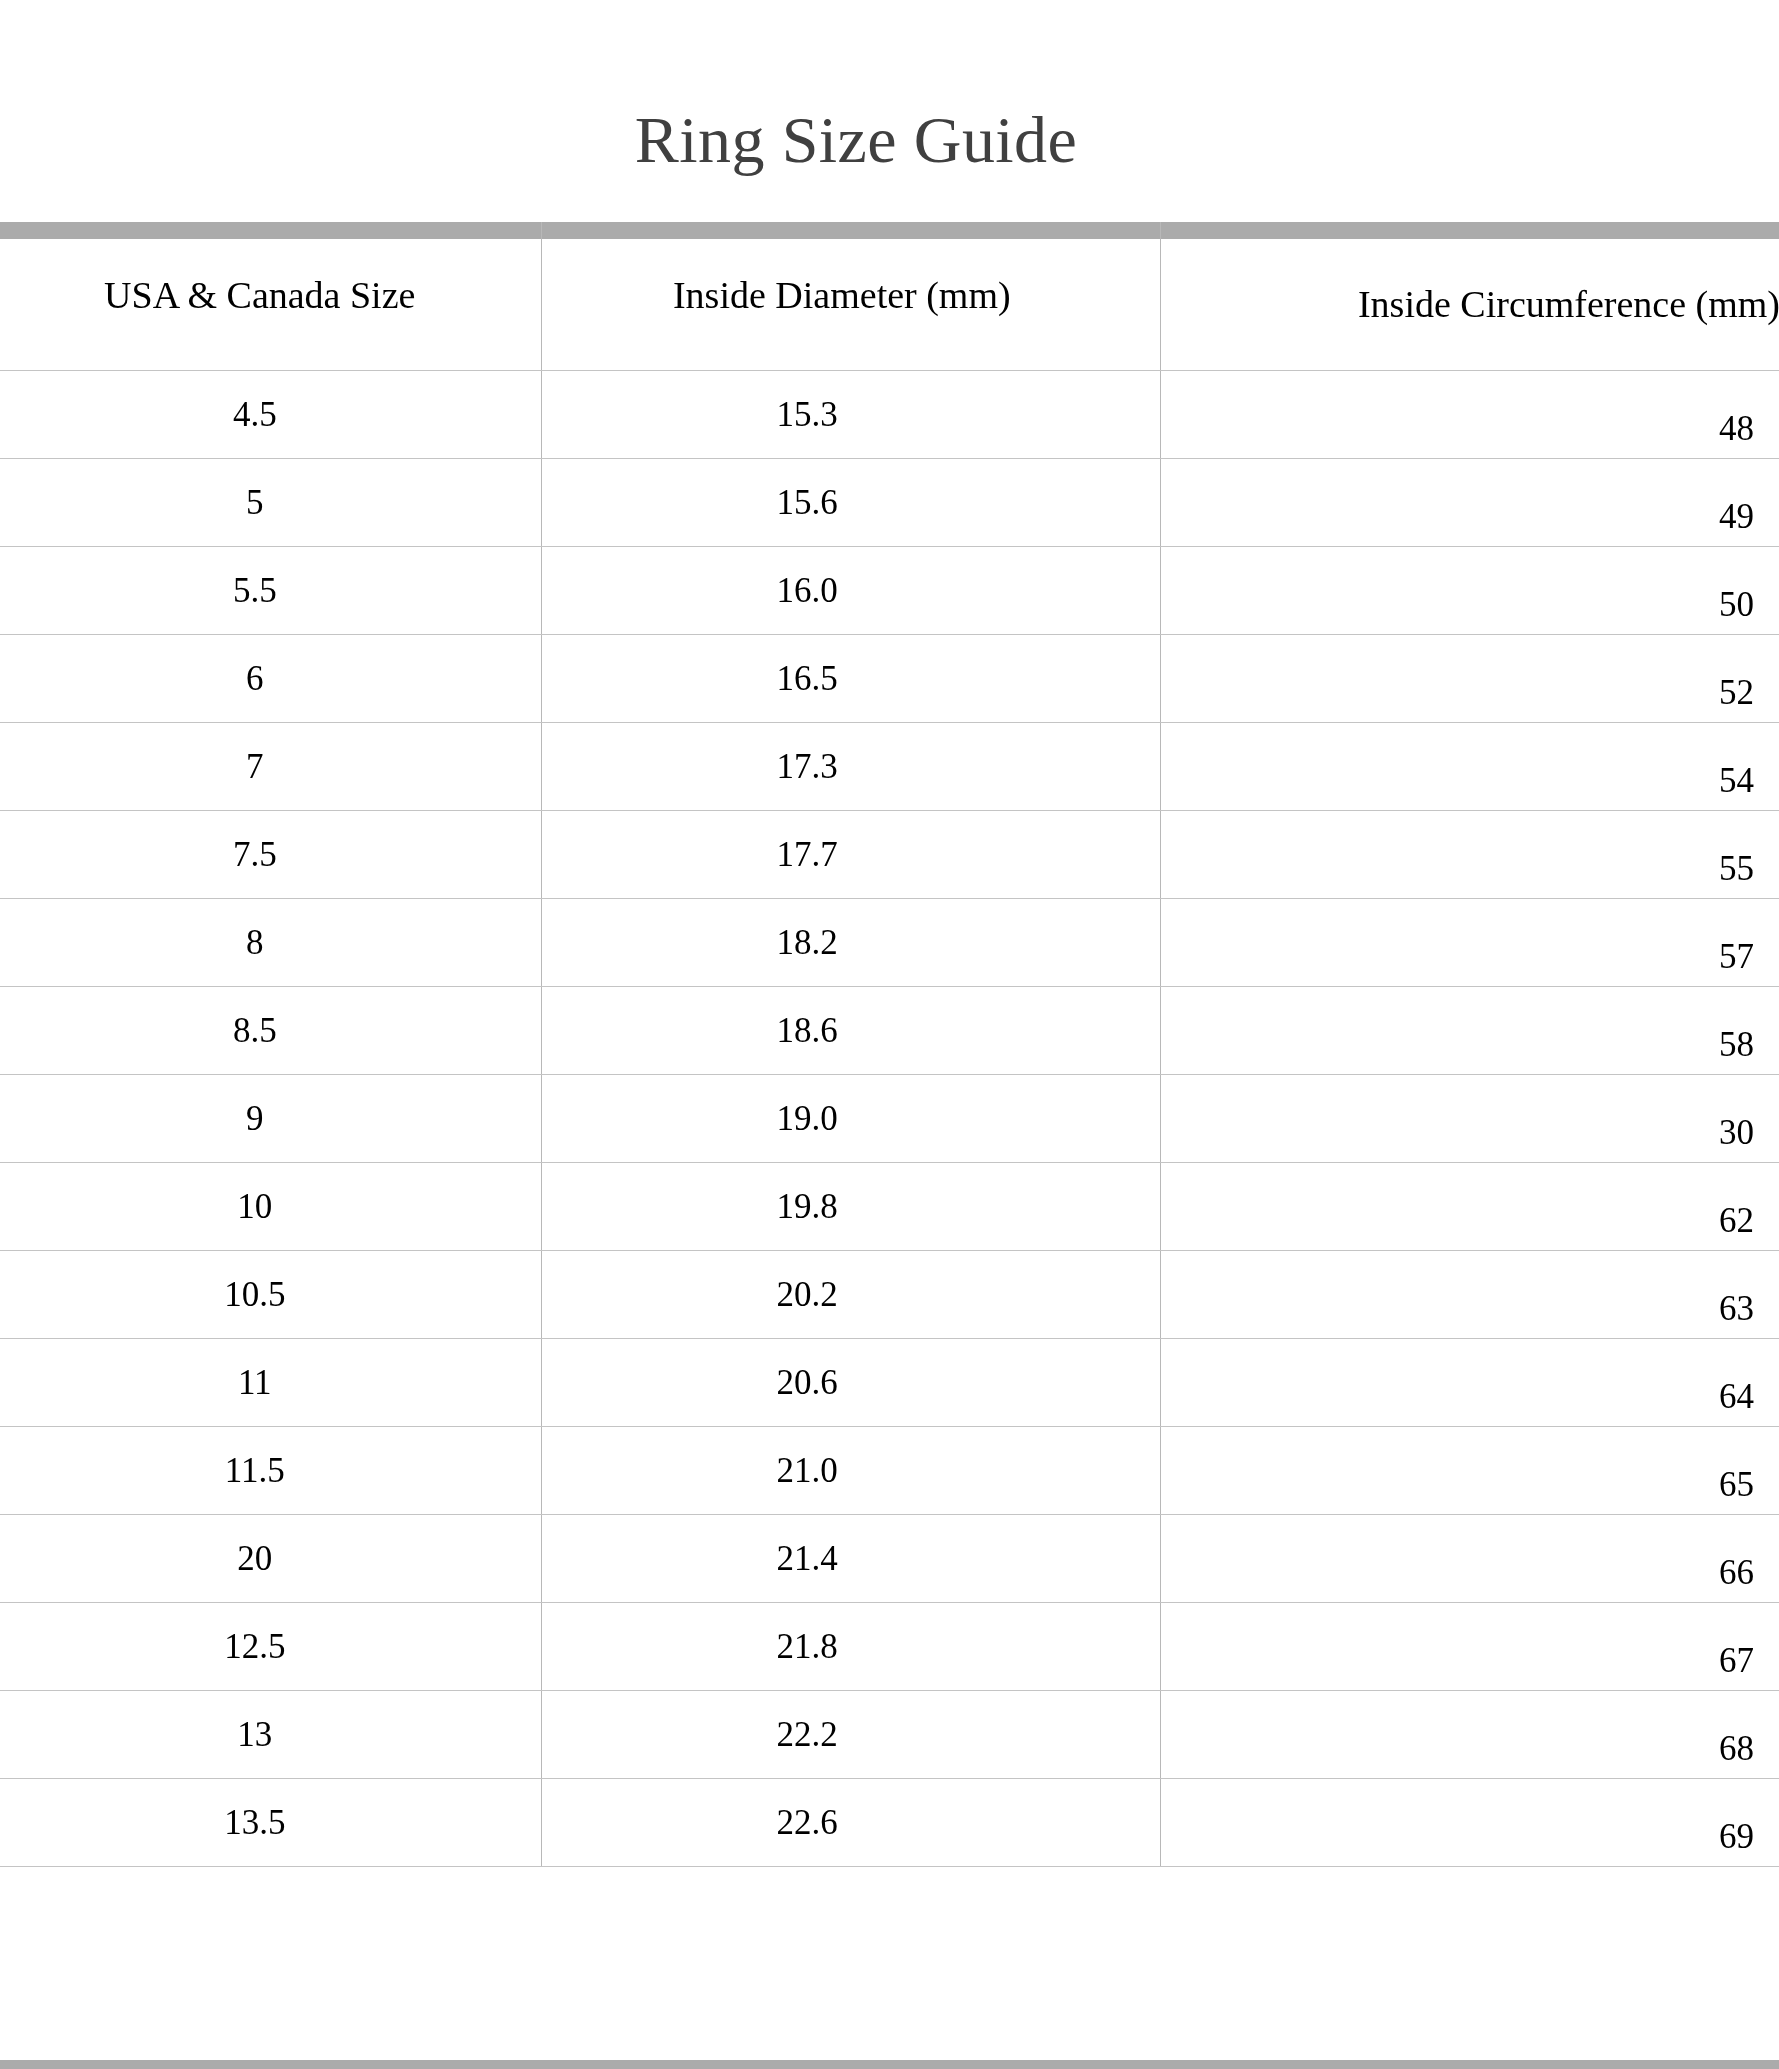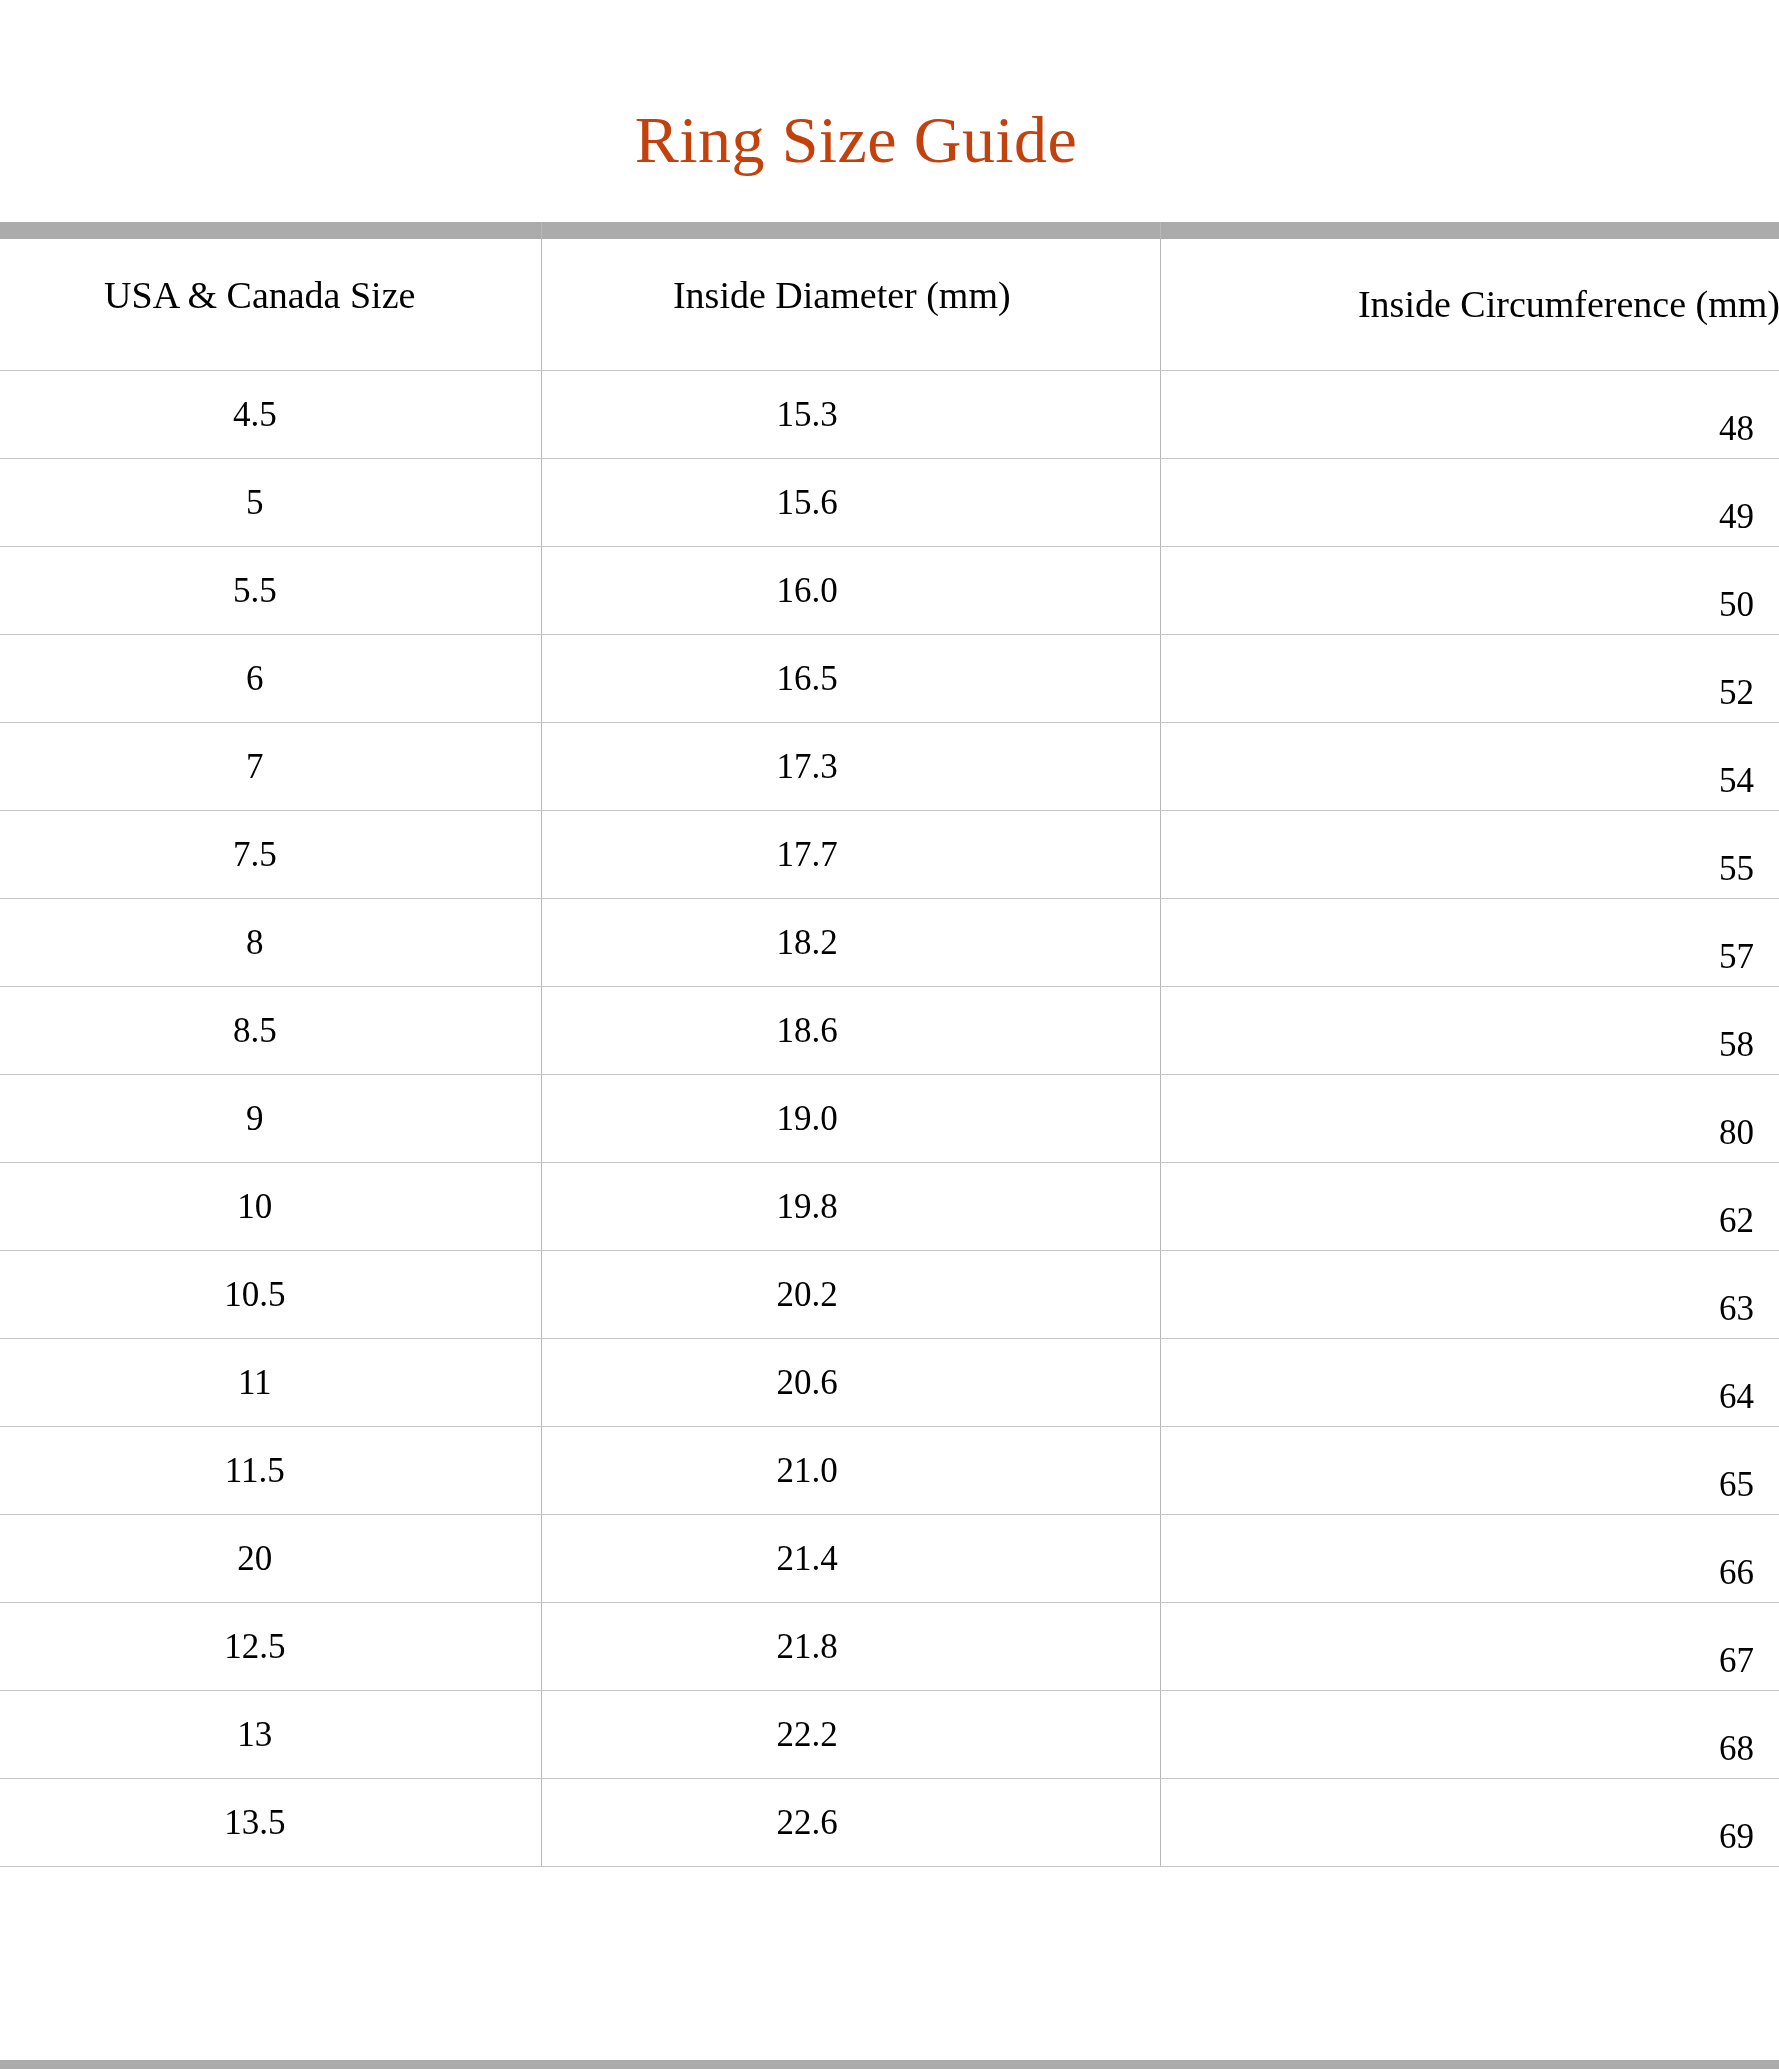--- a/index.html
+++ b/index.html
@@ -28,21 +28,21 @@
     position: absolute;
     left: 0;
     top: 63px;
     width: 1712px;
     text-align: center;
     font-family: "Liberation Serif", "DejaVu Serif", serif;
     font-size: 66px;
     font-weight: 400;
     line-height: 1;
     letter-spacing: 0.4px;
-    color: #c2410c;
+    color: #404040;
     white-space: nowrap;
   }
 
   
   .size-table {
     position: absolute;
     left: 0;
     top: 222px;
     width: 1780px;
     border-collapse: collapse;
@@ -174,21 +174,21 @@
           <td class="col3">57</td>
         </tr>
         <tr>
           <td class="col1">8.5</td>
           <td class="col2">18.6</td>
           <td class="col3">58</td>
         </tr>
         <tr>
           <td class="col1">9</td>
           <td class="col2">19.0</td>
-          <td class="col3">80</td>
+          <td class="col3">30</td>
         </tr>
         <tr>
           <td class="col1">10</td>
           <td class="col2">19.8</td>
           <td class="col3">62</td>
         </tr>
         <tr>
           <td class="col1">10.5</td>
           <td class="col2">20.2</td>
           <td class="col3">63</td>

